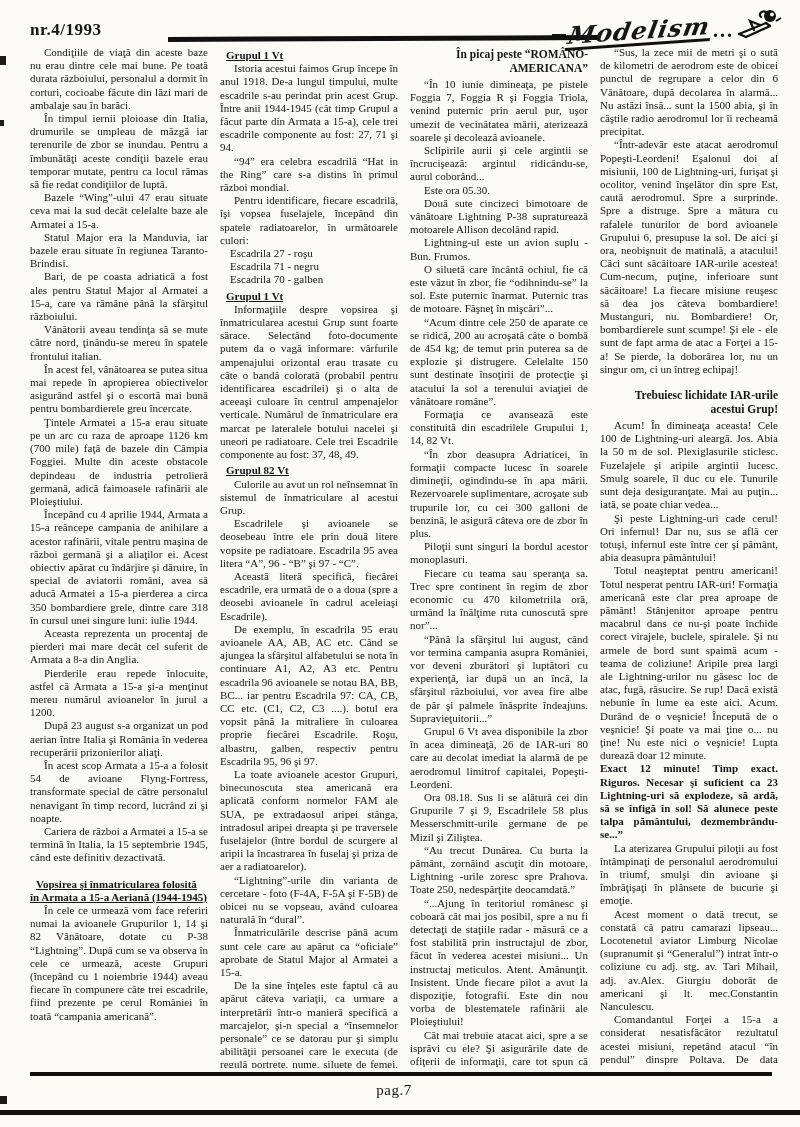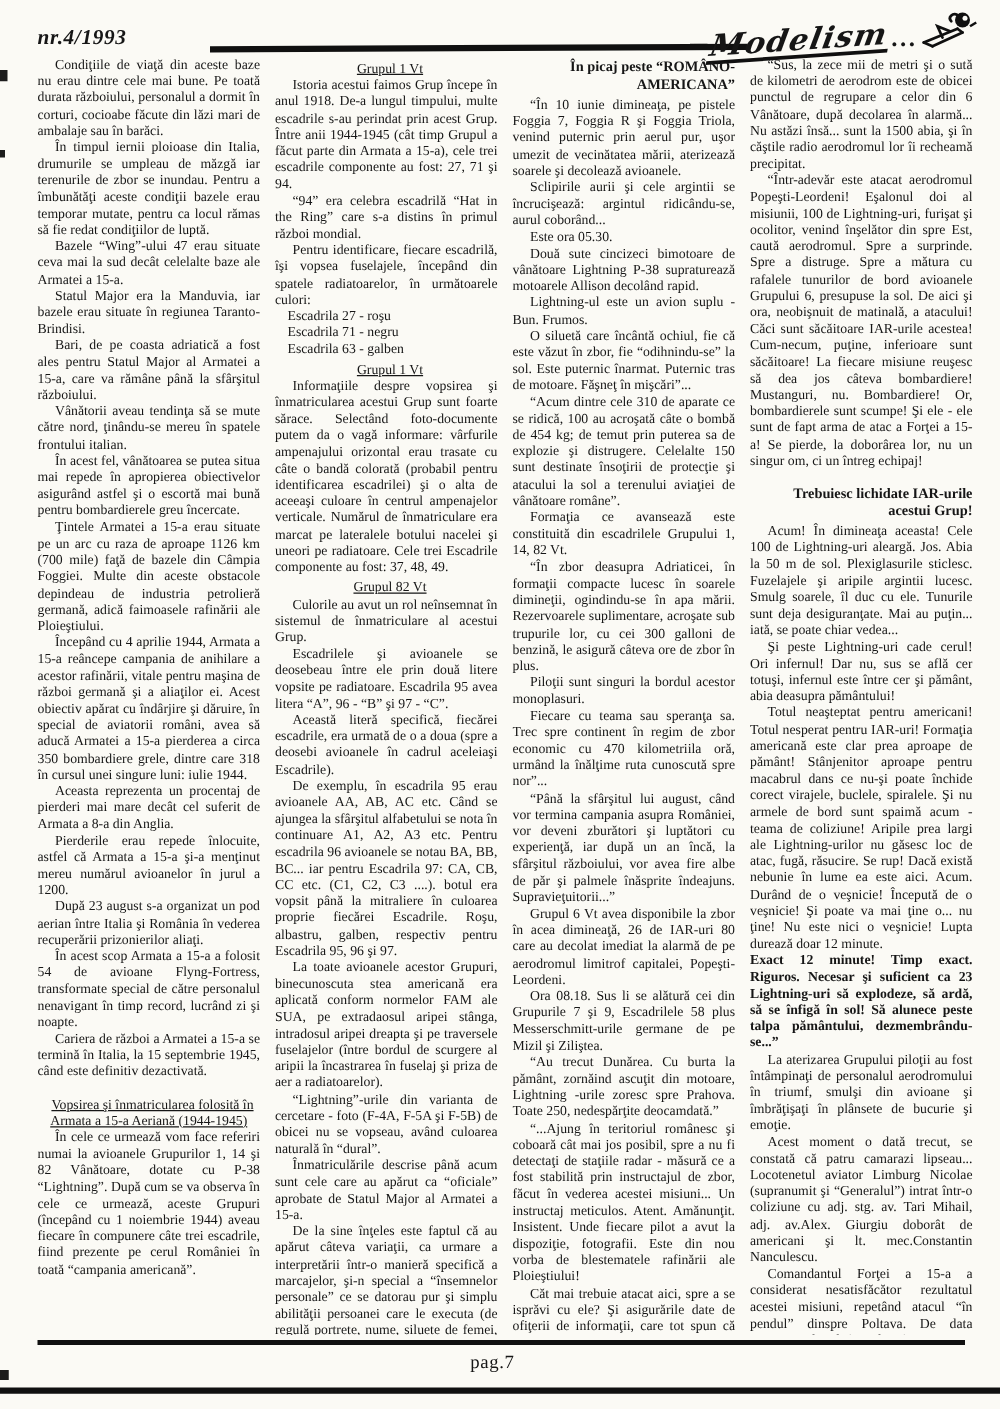--- a/index.html
+++ b/index.html
@@ -9,21 +9,21 @@
     font-family:"Liberation Serif","DejaVu Serif",serif;
     color:#161616;
     position:relative;
     overflow:hidden;
   }
   .page{position:absolute;inset:0;}
 
   
   .issue{
     position:absolute;left:30px;top:20px;
-    font-size:17px;font-weight:600;letter-spacing:0.5px;font-style:italic;
+    font-size:17px;font-weight:600;letter-spacing:0.5px;
   }
   .header-rule{
     position:absolute;left:168px;top:36px;width:430px;height:5px;
     background:#101010;transform:rotate(-0.25deg);
   }
   .logo{
     position:absolute;right:18px;top:8px;display:flex;align-items:flex-end;gap:2px;
   }
   .logo-dash{width:14px;height:4px;background:#101010;margin-bottom:8px;}
   .logo-text{
@@ -42,21 +42,21 @@
   }
   .col{
     width:178px;flex:0 0 178px;
     font-size:11px;line-height:13.2px;
     text-align:justify;overflow:hidden;
   }
   .blk{margin:0;}
   .blk.p{text-indent:14px;}
   .blk.p-bold{font-weight:bold;}
   .blk.h-underline{
-    font-weight:normal;text-decoration:underline;text-align:center;
+    font-weight:bold;text-decoration:underline;text-align:left;
     text-indent:6px;margin-top:3px;
   }
   .blk.h-center{
     font-weight:bold;text-align:right;text-indent:0;
     margin:2px 0 3px 0;font-size:11.5px;line-height:13.5px;
   }
   .blk.li{text-indent:10px;text-align:left;}
   .blk.gap-top{margin-top:13px;}
 
   
@@ -124,42 +124,42 @@
         <div class="blk h-underline gap-top">Vopsirea şi înmatricularea folosită în Armata a 15-a Aeriană (1944-1945)</div>
         <div class="blk p">În cele ce urmează vom face referiri numai la avioanele Grupurilor 1, 14 şi 82 Vânătoare, dotate cu P-38 “Lightning”. După cum se va observa în cele ce urmează, aceste Grupuri (începând cu 1 noiembrie 1944) aveau fiecare în compunere câte trei escadrile, fiind prezente pe cerul României în toată “campania americană”.</div>
       </div>
     <div class="col">
         <div class="blk h-underline">Grupul 1 Vt</div>
         <div class="blk p">Istoria acestui faimos Grup începe în anul 1918. De-a lungul timpului, multe escadrile s-au perindat prin acest Grup. Între anii 1944-1945 (cât timp Grupul a făcut parte din Armata a 15-a), cele trei escadrile componente au fost: 27, 71 şi 94.</div>
         <div class="blk p">“94” era celebra escadrilă “Hat in the Ring” care s-a distins în primul război mondial.</div>
         <div class="blk p">Pentru identificare, fiecare escadrilă, îşi vopsea fuselajele, începând din spatele radiatoarelor, în următoarele culori:</div>
         <div class="blk li">Escadrila 27 - roşu</div>
         <div class="blk li">Escadrila 71 - negru</div>
-        <div class="blk li">Escadrila 63 - galben</div>
+        <div class="blk li">Escadrila 70 - galben</div>
         <div class="blk h-underline">Grupul 1 Vt</div>
         <div class="blk p">Informaţiile despre vopsirea şi înmatricularea acestui Grup sunt foarte sărace. Selectând foto-documente putem da o vagă informare: vârfurile ampenajului orizontal erau trasate cu câte o bandă colorată (probabil pentru identificarea escadrilei) şi o alta de aceeaşi culoare în centrul ampenajelor verticale. Numărul de înmatriculare era marcat pe lateralele botului nacelei şi uneori pe radiatoare. Cele trei Escadrile componente au fost: 37, 48, 49.</div>
         <div class="blk h-underline">Grupul 82 Vt</div>
         <div class="blk p">Culorile au avut un rol neînsemnat în sistemul de înmatriculare al acestui Grup.</div>
         <div class="blk p">Escadrilele şi avioanele se deosebeau între ele prin două litere vopsite pe radiatoare. Escadrila 95 avea litera “A”, 96 - “B” şi 97 - “C”.</div>
         <div class="blk p">Această literă specifică, fiecărei escadrile, era urmată de o a doua (spre a deosebi avioanele în cadrul aceleiaşi Escadrile).</div>
         <div class="blk p">De exemplu, în escadrila 95 erau avioanele AA, AB, AC etc. Când se ajungea la sfârşitul alfabetului se nota în continuare A1, A2, A3 etc. Pentru escadrila 96 avioanele se notau BA, BB, BC... iar pentru Escadrila 97: CA, CB, CC etc. (C1, C2, C3 ....). botul era vopsit până la mitraliere în culoarea proprie fiecărei Escadrile. Roşu, albastru, galben, respectiv pentru Escadrila 95, 96 şi 97.</div>
         <div class="blk p">La toate avioanele acestor Grupuri, binecunoscuta stea americană era aplicată conform normelor FAM ale SUA, pe extradaosul aripei stânga, intradosul aripei dreapta şi pe traversele fuselajelor (între bordul de scurgere al aripii la încastrarea în fuselaj şi priza de aer a radiatoarelor).</div>
         <div class="blk p">“Lightning”-urile din varianta de cercetare - foto (F-4A, F-5A şi F-5B) de obicei nu se vopseau, având culoarea naturală în “dural”.</div>
         <div class="blk p">Înmatriculările descrise până acum sunt cele care au apărut ca “oficiale” aprobate de Statul Major al Armatei a 15-a.</div>
         <div class="blk p">De la sine înţeles este faptul că au apărut câteva variaţii, ca urmare a interpretării într-o manieră specifică a marcajelor, şi-n special a “însemnelor personale” ce se datorau pur şi simplu abilităţii persoanei care le executa (de regulă portrete, nume, siluete de femei, nuduri, etc.)</div>
       </div>
     <div class="col">
         <div class="blk h-center">În picaj peste “ROMÂNO-AMERICANA”</div>
         <div class="blk p">“În 10 iunie dimineaţa, pe pistele Foggia 7, Foggia R şi Foggia Triola, venind puternic prin aerul pur, uşor umezit de vecinătatea mării, aterizează soarele şi decolează avioanele.</div>
         <div class="blk p">Sclipirile aurii şi cele argintii se încrucişează: argintul ridicându-se, aurul coborând...</div>
         <div class="blk p">Este ora 05.30.</div>
         <div class="blk p">Două sute cincizeci bimotoare de vânătoare Lightning P-38 supraturează motoarele Allison decolând rapid.</div>
         <div class="blk p">Lightning-ul este un avion suplu - Bun. Frumos.</div>
         <div class="blk p">O siluetă care încântă ochiul, fie că este văzut în zbor, fie “odihnindu-se” la sol. Este puternic înarmat. Puternic tras de motoare. Făşneţ în mişcări”...</div>
-        <div class="blk p">“Acum dintre cele 310 de aparate ce se ridică, 100 au acroşată câte o bombă de 454 kg; de temut prin puterea sa de explozie şi distrugere. Celelalte 150 sunt destinate însoţirii de protecţie şi atacului la sol a terenului aviaţiei de vânătoare române”.</div>
+        <div class="blk p">“Acum dintre cele 250 de aparate ce se ridică, 200 au acroşată câte o bombă de 454 kg; de temut prin puterea sa de explozie şi distrugere. Celelalte 150 sunt destinate însoţirii de protecţie şi atacului la sol a terenului aviaţiei de vânătoare române”.</div>
         <div class="blk p">Formaţia ce avansează este constituită din escadrilele Grupului 1, 14, 82 Vt.</div>
         <div class="blk p">“În zbor deasupra Adriaticei, în formaţii compacte lucesc în soarele dimineţii, ogindindu-se în apa mării. Rezervoarele suplimentare, acroşate sub trupurile lor, cu cei 300 galloni de benzină, le asigură câteva ore de zbor în plus.</div>
         <div class="blk p">Piloţii sunt singuri la bordul acestor monoplasuri.</div>
         <div class="blk p">Fiecare cu teama sau speranţa sa. Trec spre continent în regim de zbor economic cu 470 kilometriila oră, urmând la înălţime ruta cunoscută spre nor”...</div>
         <div class="blk p">“Până la sfârşitul lui august, când vor termina campania asupra României, vor deveni zburători şi luptători cu experienţă, iar după un an încă, la sfârşitul războiului, vor avea fire albe de păr şi palmele înăsprite îndeajuns. Supravieţuitorii...”</div>
         <div class="blk p">Grupul 6 Vt avea disponibile la zbor în acea dimineaţă, 26 de IAR-uri 80 care au decolat imediat la alarmă de pe aerodromul limitrof capitalei, Popeşti-Leordeni.</div>
         <div class="blk p">Ora 08.18. Sus li se alătură cei din Grupurile 7 şi 9, Escadrilele 58 plus Messerschmitt-urile germane de pe Mizil şi Ziliştea.</div>
         <div class="blk p">“Au trecut Dunărea. Cu burta la pământ, zornăind ascuţit din motoare, Lightning -urile zoresc spre Prahova. Toate 250, nedespărţite deocamdată.”</div>
         <div class="blk p">“...Ajung în teritoriul românesc şi coboară cât mai jos posibil, spre a nu fi detectaţi de staţiile radar - măsură ce a fost stabilită prin instructajul de zbor, făcut în vederea acestei misiuni... Un instructaj meticulos. Atent. Amănunţit. Insistent. Unde fiecare pilot a avut la dispoziţie, fotografii. Este din nou vorba de blestematele rafinării ale Ploieştiului!</div>
         <div class="blk p">Căt mai trebuie atacat aici, spre a se isprăvi cu ele? Şi asigurările date de ofiţerii de informaţii, care tot spun că asta ar fi ultima misiune aici şi că ea va distruge totul! Aşa s-a spus şi s-a crezut şi la ultimul atac al cvadrimotoarelor! Şi totuşi, iată-i pe ei acum, vânătorii, transformaţi în picajişti! Iată o misiune specială, fără precedent însă peste România...”</div>

